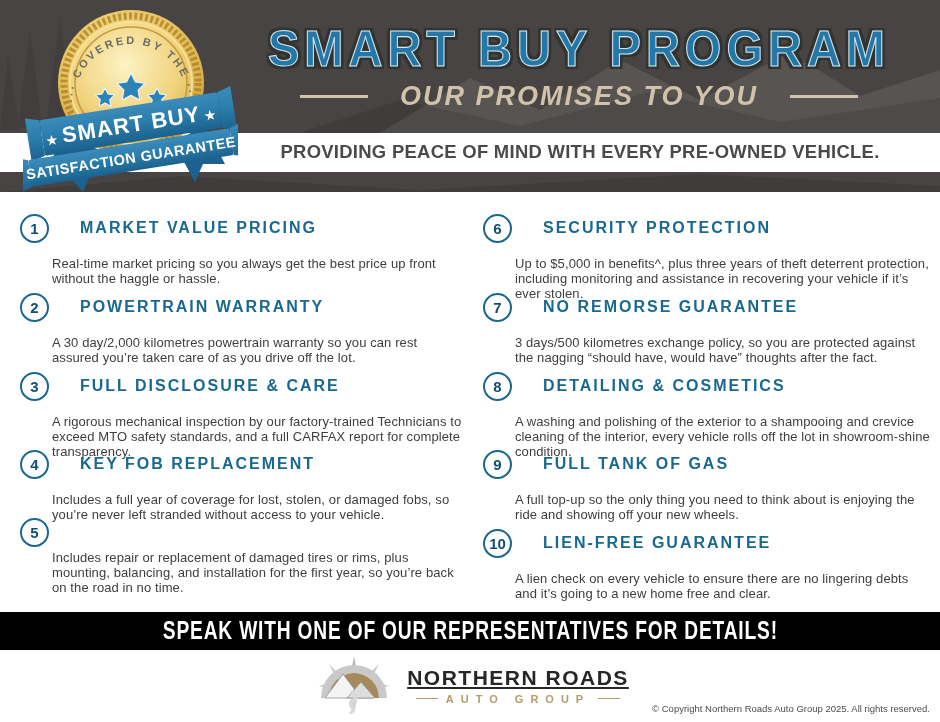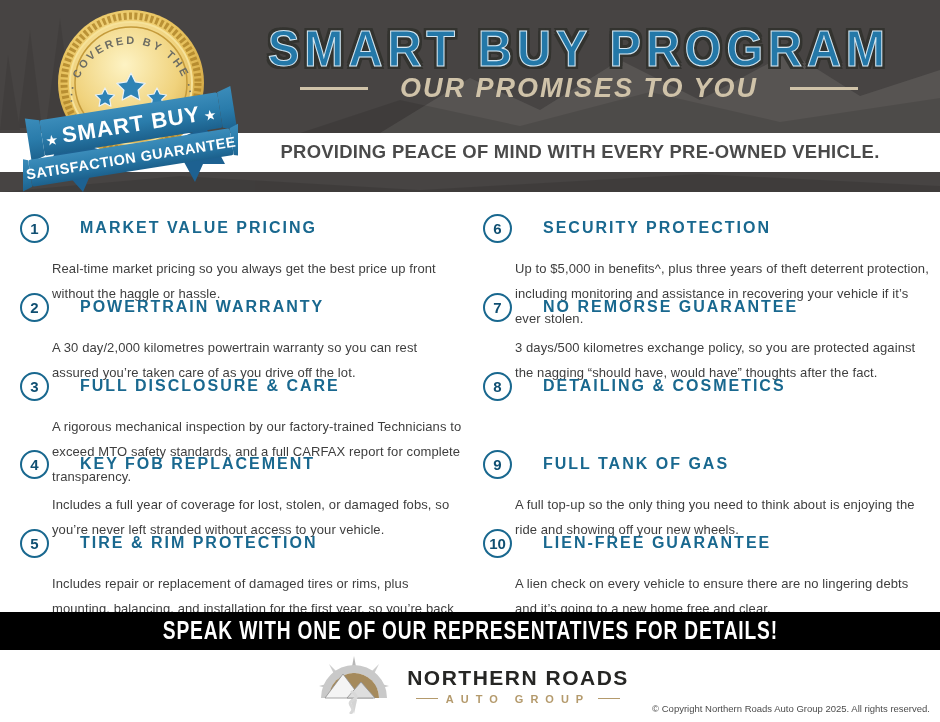--- a/index.html
+++ b/index.html
@@ -14,21 +14,21 @@
   .header-texture{position:absolute;inset:0;}
   .white-band{position:absolute;left:0;top:133px;width:940px;height:39px;background:#ffffff;}
   .title-wrap{position:absolute;left:228px;top:24px;width:702px;text-align:center;}
   .main-title{
     margin:0;font-size:47px;font-weight:800;letter-spacing:5px;line-height:1.05;
     color:#2478a8;-webkit-text-stroke:1px #d3e6f1;transform:scaleY(1.06);
     text-shadow:-3px -3px 0 #33332f,3px -3px 0 #33332f,-3px 3px 0 #33332f,3px 3px 0 #33332f,
       -3px 0 0 #33332f,3px 0 0 #33332f,0 -3px 0 #33332f,0 3px 0 #33332f;
     white-space:nowrap;
   }
-  .subtitle-row{display:flex;align-items:center;justify-content:center;gap:32px;margin-top:0;}
+  .subtitle-row{display:flex;align-items:center;justify-content:center;gap:32px;margin-top:8px;}
   .subtitle-dash{width:68px;height:3px;background:#d0c3a9;}
   .subtitle{
     font-size:27px;font-style:italic;font-weight:700;color:#d0c3a9;
     letter-spacing:2px;white-space:nowrap;
   }
   .tagline{
     position:absolute;left:230px;top:141px;width:700px;text-align:center;
     font-size:19px;font-weight:700;color:#4a4a4a;letter-spacing:.3px;
     transform:scaleX(.97);transform-origin:center;white-space:nowrap;
   }
@@ -42,39 +42,39 @@
   .promise-head{display:flex;align-items:center;gap:15px;}
   .num-circle{
     width:29px;height:29px;border-radius:50%;border:2.5px solid #19688f;flex:0 0 29px;
     display:flex;align-items:center;justify-content:center;
     font-size:15px;font-weight:700;color:#0f4f72;
   }
   .promise-title{
     margin:16px;font-size:16px;font-weight:700;color:#19688f;letter-spacing:2px;white-space:nowrap;
   }
   .promise-desc{
-    margin:3px 0 0 32px;font-size:13px;line-height:25px;color:#3e3e3e;letter-spacing:.1px;
+    margin:3px 0 0 32px;font-size:13px;line-height:15px;color:#3e3e3e;letter-spacing:.1px;
   }
   .footnote{position:absolute;left:10px;top:420px;font-size:14px;color:#333333;}
 
   
   .cta-bar{
     position:absolute;left:0;top:612px;width:940px;height:38px;background:#000000;
     display:flex;align-items:center;justify-content:center;
   }
   .cta-text{
     color:#ffffff;font-size:24px;font-weight:700;letter-spacing:1px;white-space:nowrap;
     transform:scaleX(.8) scaleY(1.05);transform-origin:center;
   }
 
   
   .footer{position:absolute;left:0;top:650px;width:940px;height:72px;background:#ffffff;}
   .brand{position:absolute;left:0;top:6px;width:940px;display:flex;align-items:center;justify-content:center;gap:10px;}
   .brand-text{display:flex;flex-direction:column;align-items:center;}
-  .brand-name{font-size:21px;font-weight:800;color:#262624;letter-spacing:1.5px;white-space:nowrap;}
+  .brand-name{font-size:21px;font-weight:800;color:#262624;letter-spacing:1.5px;white-space:nowrap;text-decoration:underline;}
   .brand-sub-row{display:flex;align-items:center;gap:8px;margin-top:3px;}
   .brand-sub-dash{width:22px;height:1px;background:#b49a6c;}
   .brand-sub{font-size:11px;font-weight:700;color:#b49a6c;letter-spacing:7px;white-space:nowrap;text-align:center;}
   .copyright{position:absolute;right:10px;bottom:8px;font-size:9.5px;color:#4c4c4c;}
 </style>
 </head>
 <body>
 
 <div class="page">
 
@@ -206,21 +206,20 @@
         <h3 class="promise-title">KEY FOB REPLACEMENT</h3>
       </div>
       <p class="promise-desc">Includes a full year of coverage for lost, stolen, or damaged fobs, so you’re never left stranded without access to your vehicle.</p>
     </div>
 
     <div class="promise">
       <div class="promise-head">
         <div class="num-circle">
           <span>5</span>
         </div>
-        <h3 class="promise-title">TIRE &amp; RIM PROTECTION</h3>
       </div>
       <p class="promise-desc">Includes repair or replacement of damaged tires or rims, plus mounting, balancing, and installation for the first year, so you’re back on the road in no time.</p>
     </div>
   </div>
     <div class="col col-right">
     <div class="promise">
       <div class="promise-head">
         <div class="num-circle">
           <span>6</span>
         </div>
@@ -239,20 +238,21 @@
       <p class="promise-desc">3 days/500 kilometres exchange policy, so you are protected against the nagging “should have, would have” thoughts after the fact.</p>
     </div>
 
     <div class="promise">
       <div class="promise-head">
         <div class="num-circle">
           <span>8</span>
         </div>
         <h3 class="promise-title">DETAILING &amp; COSMETICS</h3>
       </div>
+      <p class="promise-desc">A washing and polishing of the exterior to a shampooing and crevice cleaning of the interior, every vehicle rolls off the lot in showroom-shine condition.</p>
     </div>
 
     <div class="promise">
       <div class="promise-head">
         <div class="num-circle">
           <span>9</span>
         </div>
         <h3 class="promise-title">FULL TANK OF GAS</h3>
       </div>
       <p class="promise-desc">A full top-up so the only thing you need to think about is enjoying the ride and showing off your new wheels.</p>

